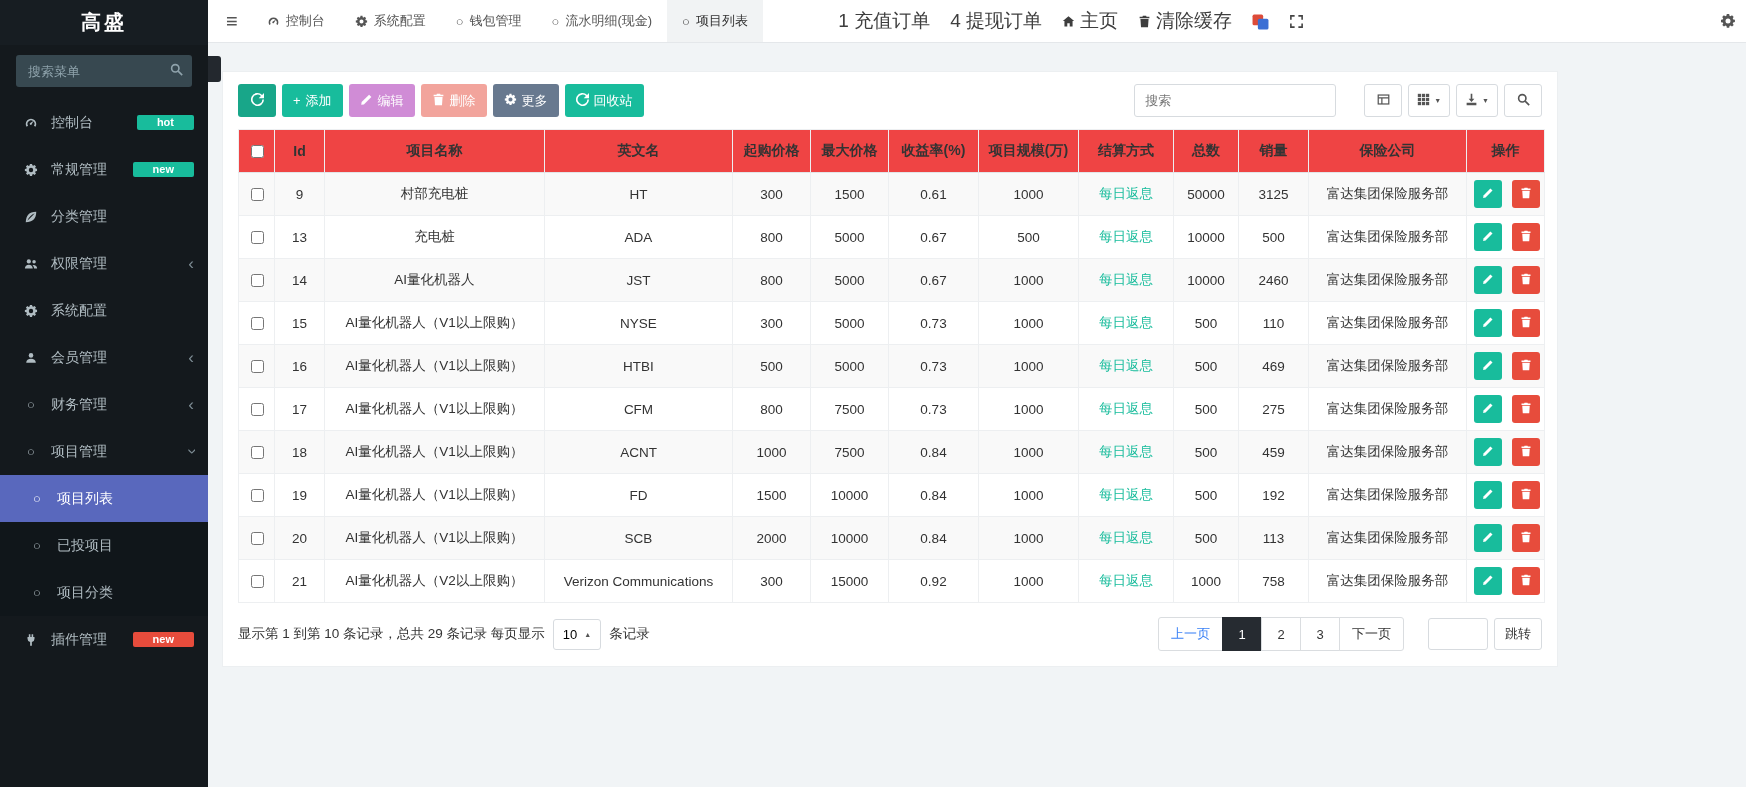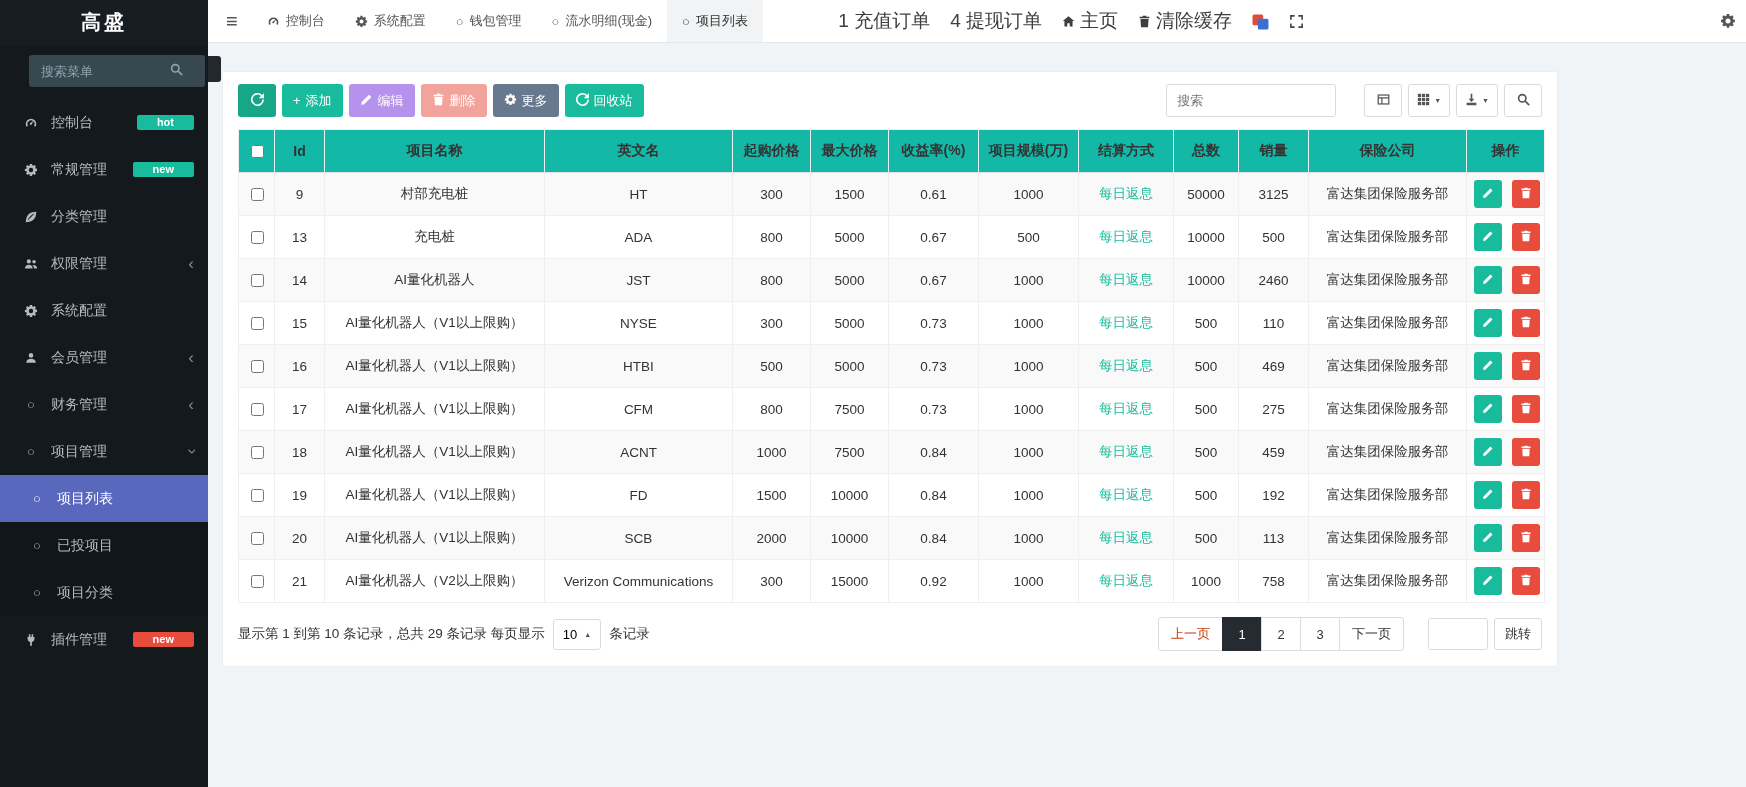--- a/index.html
+++ b/index.html
@@ -11,21 +11,21 @@
     font-size:14px; color:#333;
   }
   .app { display:flex; height:100%;border-radius:9px; }
 
   
   .sidebar { width:208px; flex-shrink:0; background:#14191d; color:#b0bcc2; position:relative; overflow:hidden; }
   .logo { height:45px; line-height:45px; text-align:center; color:#fff; font-size:20px; font-weight:bold; letter-spacing:3px; background:#171d22; }
   .status { text-align:center; padding:17px 0 12px; color:#fff; font-size:14px; }
   .status .dot { display:inline-block; width:9px; height:9px; border-radius:50%; background:#18bc9c; margin-right:8px; }
   .side-search { margin:10px 16px 4px; position:relative; }
-  .side-search input { width:100%; height:32px; background:#374850; border:none; border-radius:3px; color:#cfd8dc; padding:0 30px 0 12px; font-size:13px; outline:none; font-family:inherit;margin-left:13px; }
+  .side-search input { width:100%; height:32px; background:#374850; border:none; border-radius:3px; color:#cfd8dc; padding:0 30px 0 12px; font-size:13px; outline:none; font-family:inherit; }
   .side-search input::placeholder { color:#8fa3ac; }
   .side-search .mag { position:absolute; right:9px; top:8px; color:#8fa3ac; }
   .menu { margin-top:12px; }
   .m-item { height:47px; display:flex; align-items:center; padding:0 14px 0 20px; cursor:pointer; font-size:14px; color:#b0bcc2; }
   .m-item.sub { background:#10161a; padding-left:26px; }
   .m-item.active { background:#5968bd; color:#fff; }
   .m-icon { width:22px; display:inline-flex; justify-content:center; margin-right:9px; }
   .m-icon svg { width:14px; height:14px; }
   .circle-char { font-size:13px; }
   .m-label { flex:1; }
@@ -50,48 +50,48 @@
   
   .content { flex:1; position:relative; background:#f1f4f6; overflow:hidden; }
   .corner-tab { position:absolute; left:0; top:13px; width:13px; height:26px; background:#23282e; border-radius:0 3px 3px 0; }
   .card { margin:28px 0 0 14px; width:1336px; background:#fff; padding:12px 15px 15px; border:1px solid #eceff1; }
 
   .toolbar { display:flex; align-items:center; margin-bottom:12px; }
   .btn { height:33px; border:none; border-radius:3px; color:#fff; font-size:13px; display:inline-flex; align-items:center; gap:5px; padding:0 11px; margin-right:6px; cursor:pointer; font-family:inherit; }
   .btn svg { width:13px; height:13px; }
   .btn-refresh { background:#18a689; width:38px; justify-content:center; padding:0; }
   .btn-add { background:#18bc9c; }
-  .btn-edit { background:#6d28d9; opacity:.5; }
+  .btn-edit { background:#a21caf; opacity:.5; }
   .btn-del { background:#e74c3c; opacity:.5; }
   .btn-more { background:#68798f; }
   .btn-recycle { background:#18bc9c; }
   .toolbar-right { margin-left:auto; display:flex; align-items:center; }
-  .search-input { width:170px; height:33px; border:1px solid #d7dbdf; border-radius:3px; padding:0 10px; font-size:13px; color:#333; margin-right:22px; outline:none; font-family:inherit; }
+  .search-input { width:202px; height:33px; border:1px solid #d7dbdf; border-radius:3px; padding:0 10px; font-size:13px; color:#333; margin-right:22px; outline:none; font-family:inherit; }
   .tool-btn { height:33px; min-width:38px; background:#fff; border:1px solid #d7dbdf; border-radius:3px; display:inline-flex; align-items:center; justify-content:center; gap:4px; color:#555; margin-left:6px; cursor:pointer; padding:0 8px; }
   .tool-btn svg { width:13px; height:13px; }
   .caret { font-size:7px; color:#555; }
 
   
   table { width:100%; border-collapse:collapse; table-layout:fixed; }
   th,td { border:1px solid #edeff1; text-align:center; vertical-align:middle; height:43px; font-size:13.5px; padding:0 4px; overflow:hidden; white-space:nowrap; }
-  thead th { font-weight:bold; font-size:14px; background:#14b8a6; border-bottom:1px solid #e2e5e8; cursor:pointer; }
+  thead th { font-weight:bold; font-size:14px; background:#ef4444; border-bottom:1px solid #e2e5e8; cursor:pointer; }
   tbody tr:nth-child(odd) { background:#f9f9f9; }
   td.settle { color:#18bc9c; cursor:pointer; }
   .ops .op { width:28px; height:28px; border:none; border-radius:3px; color:#fff; display:inline-flex; align-items:center; justify-content:center; cursor:pointer; margin:0 3px; vertical-align:middle; }
   .op svg { width:12px; height:12px; }
   .op.edit { background:#18bc9c; }
   .op.del  { background:#e74c3c; }
 
   
   .table-footer { display:flex; align-items:center; margin-top:14px; font-size:13.5px; color:#333; }
   .page-size-btn { border:1px solid #d7dbdf; border-radius:3px; height:31px; padding:0 9px; display:inline-flex; align-items:center; gap:7px; margin:0 8px; background:#fff; cursor:pointer; font-size:13px; }
   .caret-up { font-size:7px; color:#555; }
   .pagination { margin-left:auto; display:flex; align-items:center; list-style:none; padding:0; margin-top:0; margin-bottom:0; }
   .page { min-width:40px; height:34px; border:1px solid #dadde0; background:#fff; display:inline-flex; align-items:center; justify-content:center; padding:0 12px; margin-left:-1px; cursor:pointer; font-size:13px; color:#333; }
-  .page.prev { border-radius:3px 0 0 3px; color:#c2410c; margin-left:0; }
+  .page.prev { border-radius:3px 0 0 3px; color:#3b82f6; margin-left:0; }
   .page.next { border-radius:0 3px 3px 0; }
   .page.active { background:#262b31; color:#fff; border-color:#262b31; }
   .jump-input { width:60px; height:32px; border:1px solid #d7dbdf; border-radius:3px; margin-left:24px; outline:none; padding:0 6px; font-family:inherit; }
   .jump-btn { height:32px; border:1px solid #d7dbdf; background:#fff; border-radius:3px; padding:0 10px; margin-left:6px; font-size:13px; cursor:pointer; font-family:inherit; color:#333; }
 </style>
 </head>
 <body>
 
 <div class="app">
 

